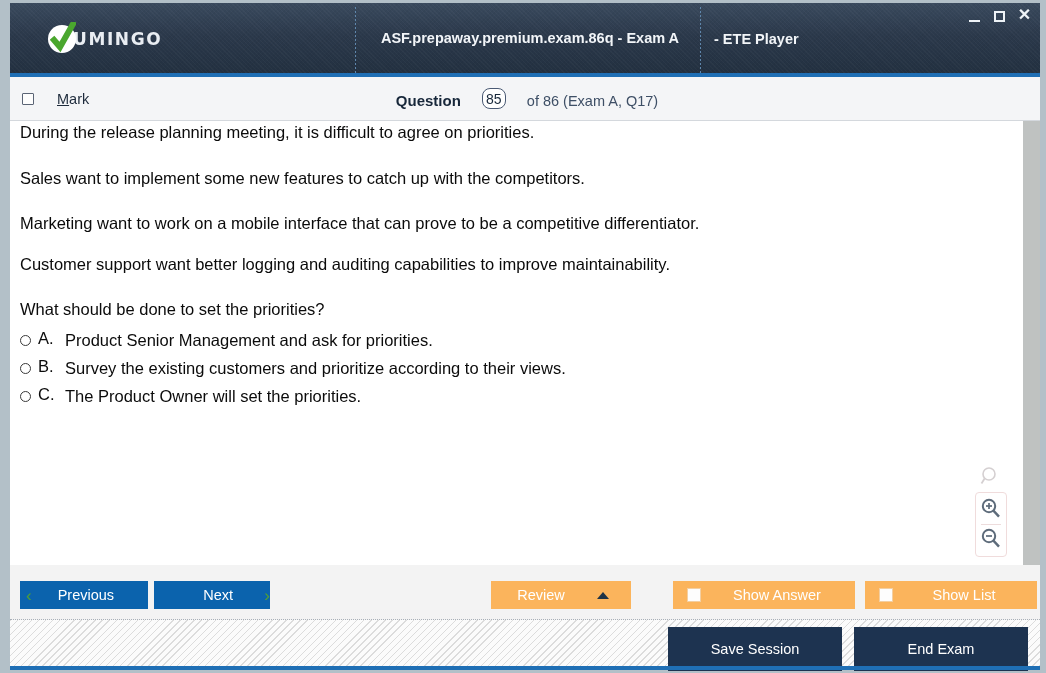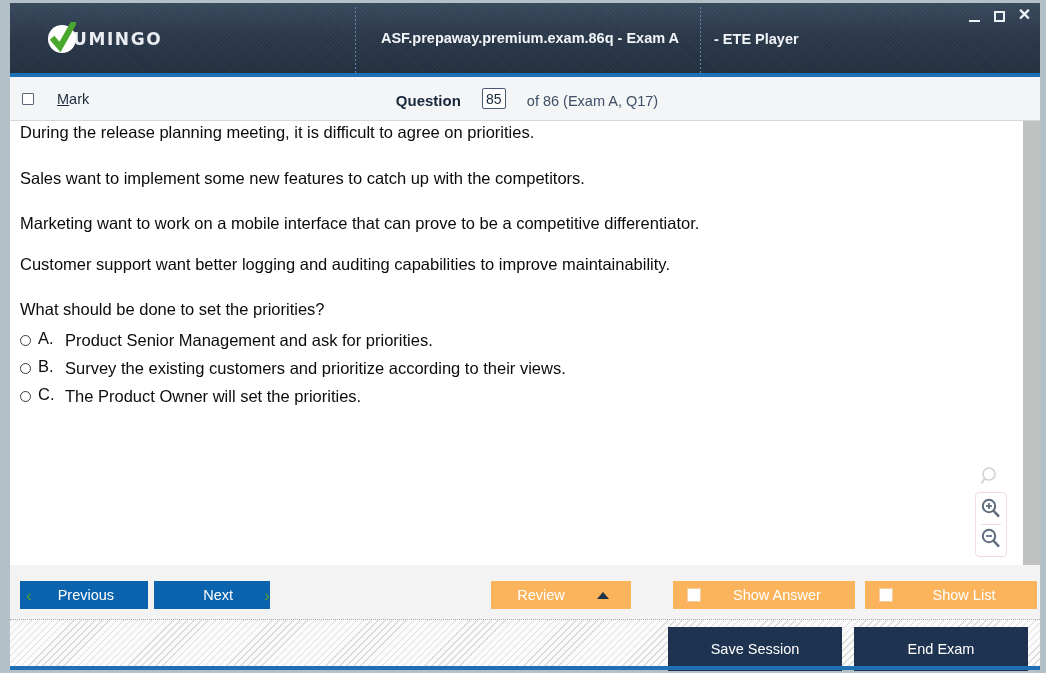--- a/index.html
+++ b/index.html
@@ -150,21 +150,21 @@
     gap: 21px;
     pointer-events: none;
   }
   #question-word {
     font-size: 15px; font-weight: bold; color: #17273a;
   }
   #question-number-box {
     min-width: 24px; height: 21px;
     border: 1px solid #4a5a74;
     background: #ffffff;
-    border-radius: 2px;
+    border-radius: 8px;
     display: flex; align-items: center; justify-content: center;
     font-size: 14px; color: #17273a;
     padding: 0 3px;
     pointer-events: auto;
   }
   #question-total {
     font-size: 14.5px; color: #3e4f66;
   }
 
   

